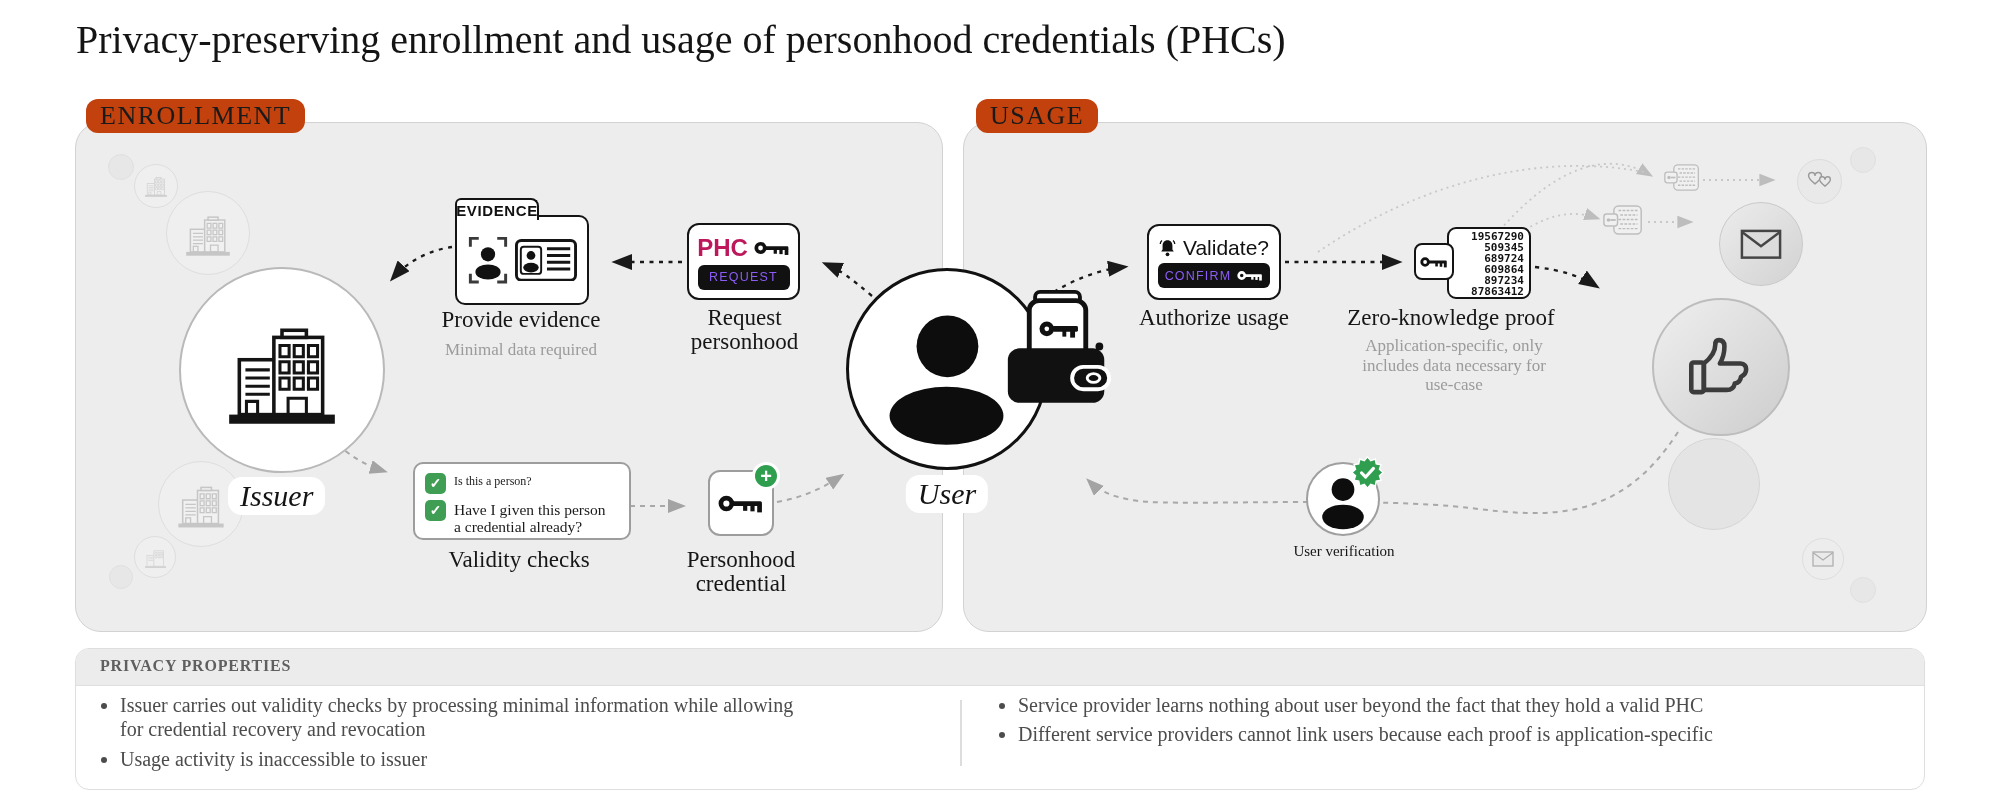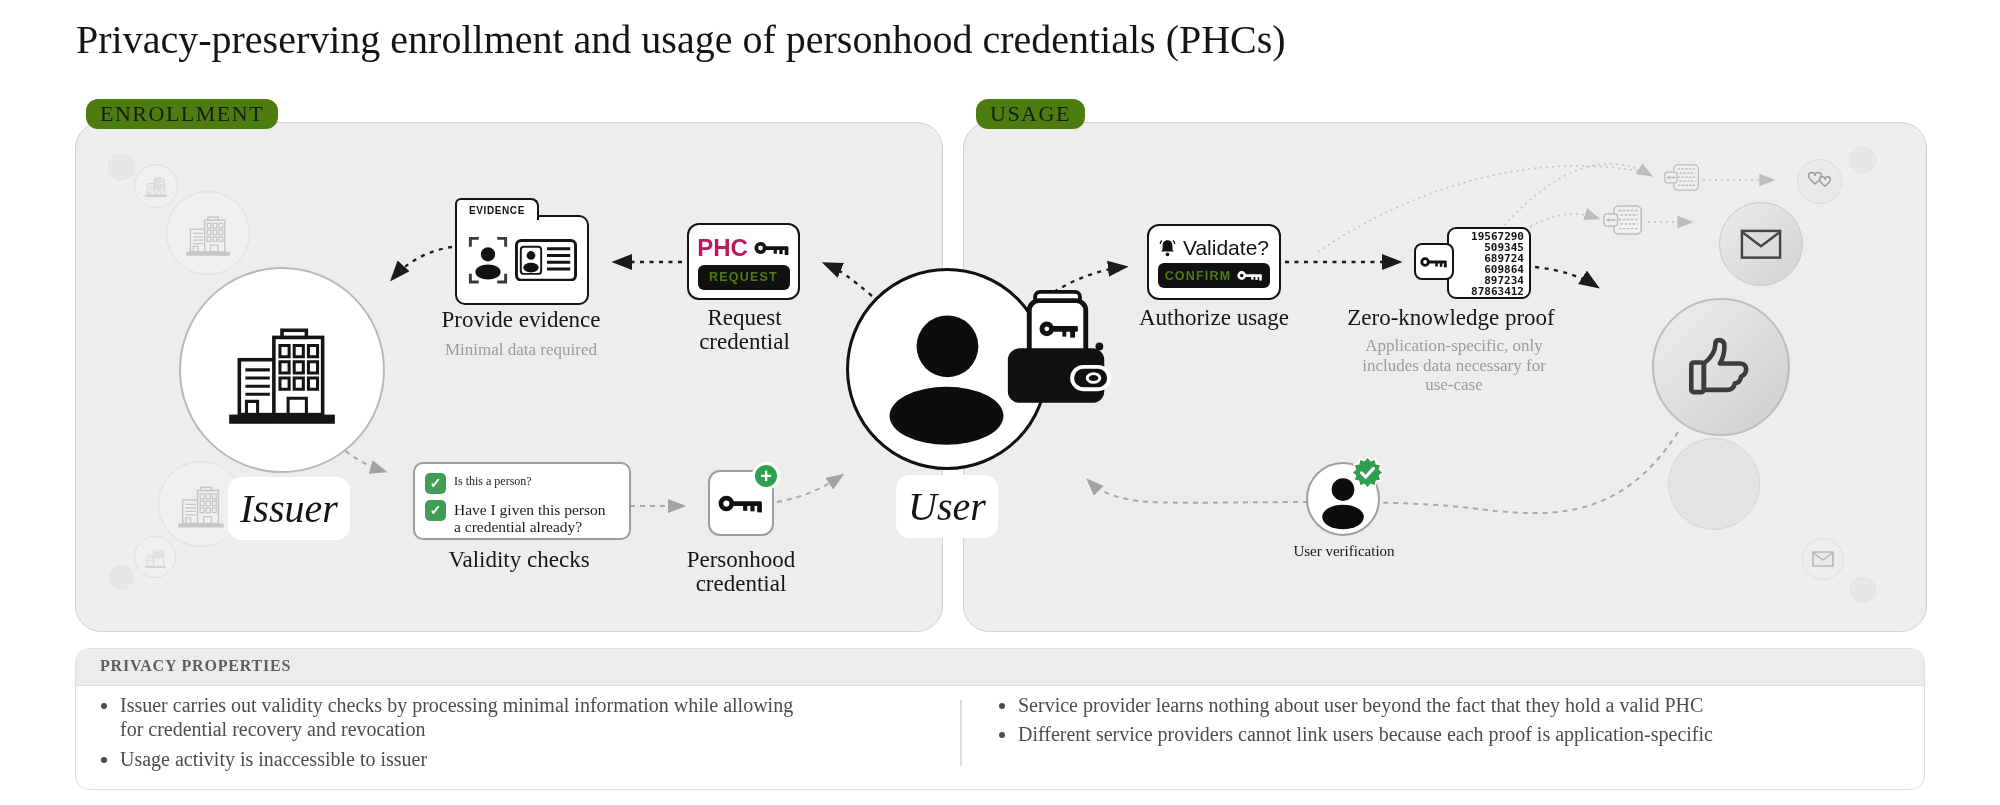--- a/index.html
+++ b/index.html
@@ -3,42 +3,42 @@
 <meta charset="utf-8">
 <style>
   html,body{margin:0;padding:0;background:#fff;}
   .stage{position:relative;width:2000px;height:805px;background:#fff;overflow:hidden;
          font-family:"Liberation Serif","DejaVu Serif",serif;color:#161616;}
   .abs{position:absolute;}
   .panel{position:absolute;top:122px;height:508px;background:#ededed;
          border:1.5px solid #d2d2d2;border-radius:26px;z-index:0;}
   #arrows{position:absolute;left:0;top:0;z-index:1;pointer-events:none;}
   .node{z-index:2;}
-  .toplbl{z-index:3;background:#4d7c0f;border-radius:12px;padding:2px 14px;
-          font-size:22px;letter-spacing:1.5px;color:#1a1a1a;}
+  .toplbl{z-index:3;background:#c2410c;border-radius:12px;padding:2px 14px;
+          font-size:26px;letter-spacing:1.5px;color:#1a1a1a;}
   .circle{border-radius:50%;box-sizing:border-box;}
   .deco{background:#efefef;border:1px solid #dedede;display:flex;align-items:center;justify-content:center;}
   .dot-deco{background:#e7e7e7;border:1px solid #e0e0e0;}
   .lbl{font-size:23px;color:#161616;text-align:center;line-height:1.06;z-index:3;}
   .sub{font-size:17px;color:#9b9b9b;text-align:center;line-height:1.15;z-index:3;}
-  .blob{background:#fff;border-radius:14px;padding:8px 12px;font-style:italic;
-        font-size:40px;color:#141414;z-index:3;white-space:nowrap;}
+  .blob{background:#fff;border-radius:14px;padding:2px 12px;font-style:italic;
+        font-size:30px;color:#141414;z-index:3;white-space:nowrap;}
   .sans{font-family:"Liberation Sans","DejaVu Sans",sans-serif;}
   .mono{font-family:"DejaVu Sans Mono",monospace;}
   
   .bld .ground{fill:#141414;}
   .bld .frame{fill:#fff;stroke:#141414;stroke-width:3.5;}
   .bld .detail{fill:none;stroke:#141414;stroke-width:3;}
   .bld.faded .ground{fill:#b5b5b5;}
   .bld.faded .frame{fill:#f2f2f2;stroke:#b5b5b5;}
   .bld.faded .detail{stroke:#b5b5b5;}
   .whitebox{background:#fff;border:2.5px solid #141414;border-radius:12px;box-sizing:border-box;
             display:flex;flex-direction:column;align-items:center;justify-content:center;}
-  .darkbtn{background:#111;color:#4d7c0f;border-radius:6px;text-align:center;
-           font-weight:bold;letter-spacing:1.2px;display:flex;align-items:center;justify-content:center;gap:6px;}
+  .darkbtn{background:#111;color:#8b5cf6;border-radius:6px;text-align:center;
+           font-weight:normal;letter-spacing:1.2px;display:flex;align-items:center;justify-content:center;gap:6px;}
   .graybox{background:#fff;border:2px solid #9d9d9d;border-radius:10px;box-sizing:border-box;}
   .checkbox{width:21px;height:21px;border-radius:5px;display:inline-flex;align-items:center;justify-content:center;
             color:#fff;font-weight:bold;font-size:14px;flex:none;}
   .vrow{display:flex;align-items:flex-start;gap:8px;margin-bottom:6px;}
   .vtext{font-size:15.5px;line-height:1.12;color:#1b1b1b;padding-top:1px;}
   .privacy{position:absolute;left:75px;top:648px;width:1850px;height:142px;background:#fff;
            border:1.5px solid #dedede;border-radius:14px;z-index:2;box-sizing:border-box;}
   .privacy-head{position:absolute;left:0;top:0;right:0;height:36px;background:#ececec;
                 border-bottom:1px solid #dfdfdf;border-radius:13px 13px 0 0;padding-left:28px;}
   .privacy-head span{position:absolute;left:24px;top:8px;font-size:16px;font-weight:bold;
@@ -146,21 +146,21 @@
       <path class="detail" d="M26 56 H50 M26 64 H50 M26 72 H50"></path>
       <path class="detail" d="M60 32h9v11h-9z M74 32h9v11h-9z M88 32h9v11h-9z M60 48h9v11h-9z M74 48h9v11h-9z M88 48h9v11h-9z"></path>
     </svg>
   </div>
   <div class="abs circle dot-deco node" style="left:109px;top:565px;width:24px;height:24px;"></div>
 
   <div class="abs blob" style="left:228px;top:477px;">Issuer</div>
 
   <div class="abs node" style="left:455px;top:198px;">
     <div style="position:absolute;left:0;top:0;width:80px;height:20px;background:#fff;border:2.5px solid #141414;border-bottom:none;border-radius:6px 8px 0 0;z-index:4;display:flex;align-items:center;justify-content:center;">
-      <span class="sans" style="font-size:10px;font-weight:bold;letter-spacing:.6px;color:#111;">EVIDENCE</span>
+      <span class="sans" style="font-size:15px;font-weight:bold;letter-spacing:.6px;color:#111;">EVIDENCE</span>
     </div>
     <div style="position:absolute;left:0;top:17px;width:130px;height:86px;background:#fff;border:2.5px solid #141414;border-radius:2px 10px 10px 10px;z-index:3;display:flex;align-items:center;justify-content:center;gap:6px;">
       <svg viewBox="0 0 50 60" width="42">
         <path d="M4 14 L4 4 L14 4 M36 4 L46 4 L46 14 M46 46 L46 56 L36 56 M14 56 L4 56 L4 46" stroke="#3a3a3a" stroke-width="3.5" fill="none"></path>
         <circle cx="25" cy="23" r="8.5" fill="#121212"></circle>
         <ellipse cx="25" cy="44" rx="15" ry="9" fill="#121212"></ellipse>
       </svg>
       <svg viewBox="0 0 64 44" width="62">
         <rect x="1.5" y="1.5" width="61" height="41" rx="5" fill="#fff" stroke="#141414" stroke-width="3"></rect>
         <rect x="6" y="8" width="21" height="28" rx="3" fill="none" stroke="#141414" stroke-width="2"></rect>
@@ -181,21 +181,21 @@
         <rect x="13" y="8.8" width="29" height="4.6" rx="1.5" fill="#111"></rect>
         <rect x="24" y="12" width="4" height="6" fill="#111"></rect>
         <rect x="31" y="12" width="4" height="6.5" fill="#111"></rect>
         <rect x="37.5" y="12" width="4.5" height="7.5" fill="#111"></rect>
       </svg>
     </div>
     <div class="darkbtn sans" style="width:92px;height:25px;font-size:12.5px;">
       <span>REQUEST</span>
     </div>
   </div>
-  <div class="abs lbl" style="left:687px;top:306px;width:115px;">Request credential</div>
+  <div class="abs lbl" style="left:687px;top:306px;width:115px;">Request personhood</div>
 
   <div class="abs graybox node" style="left:413px;top:462px;width:218px;height:78px;padding:9px 10px;">
     <div class="vrow">
       <span class="checkbox" style="background:#3f9e53;">✓</span>
       <span class="vtext" style="font-size:12px;padding-top:2px;text-align:center;">Is this a person?</span>
     </div>
     <div class="vrow">
       <span class="checkbox" style="background:#3f9e53;">✓</span>
       <span class="vtext" style="width:162px;">Have I given this person a credential already?</span>
     </div>

